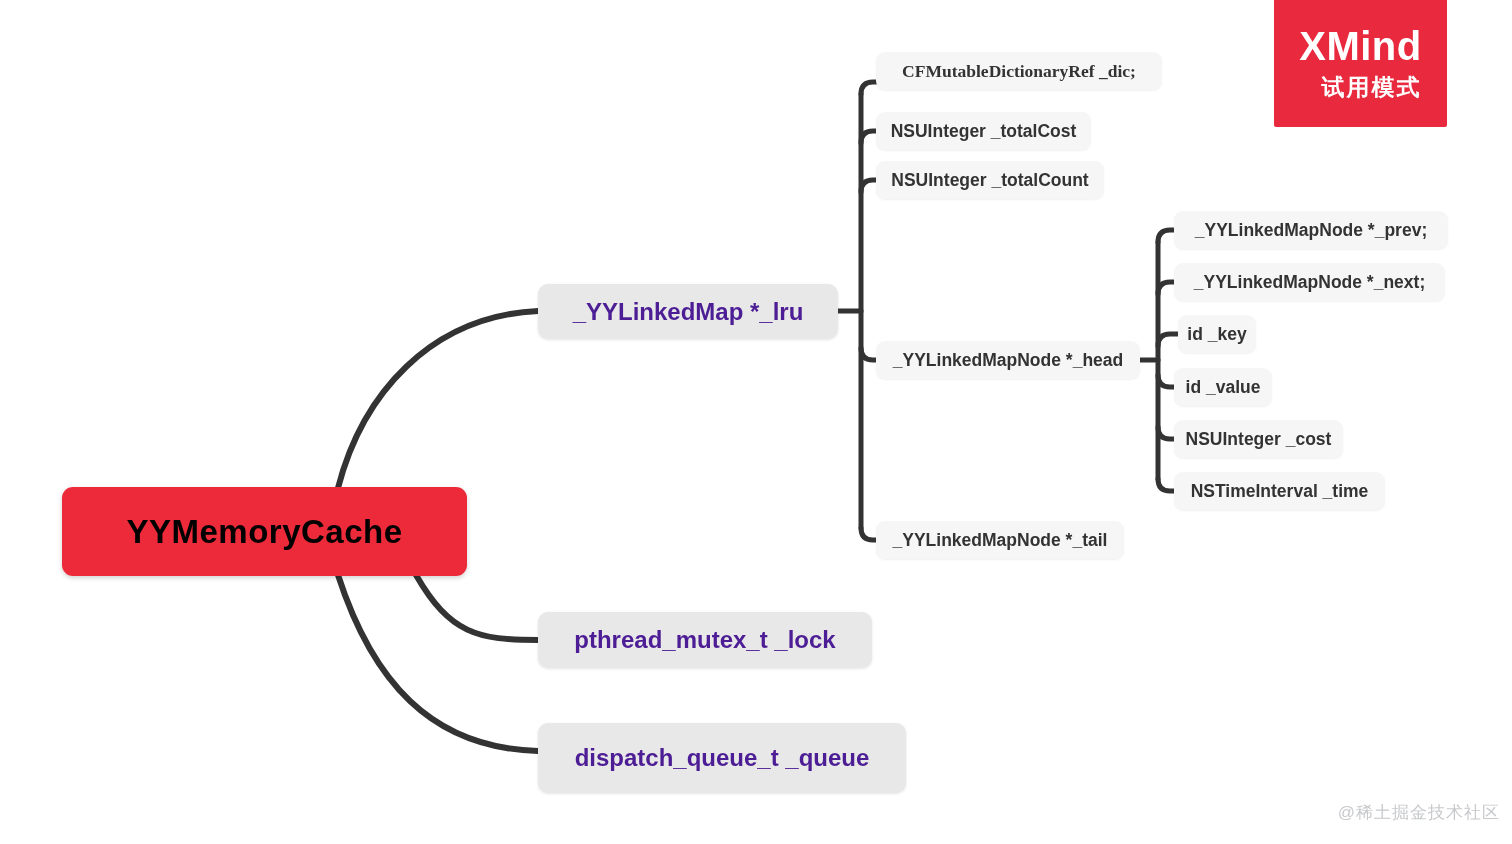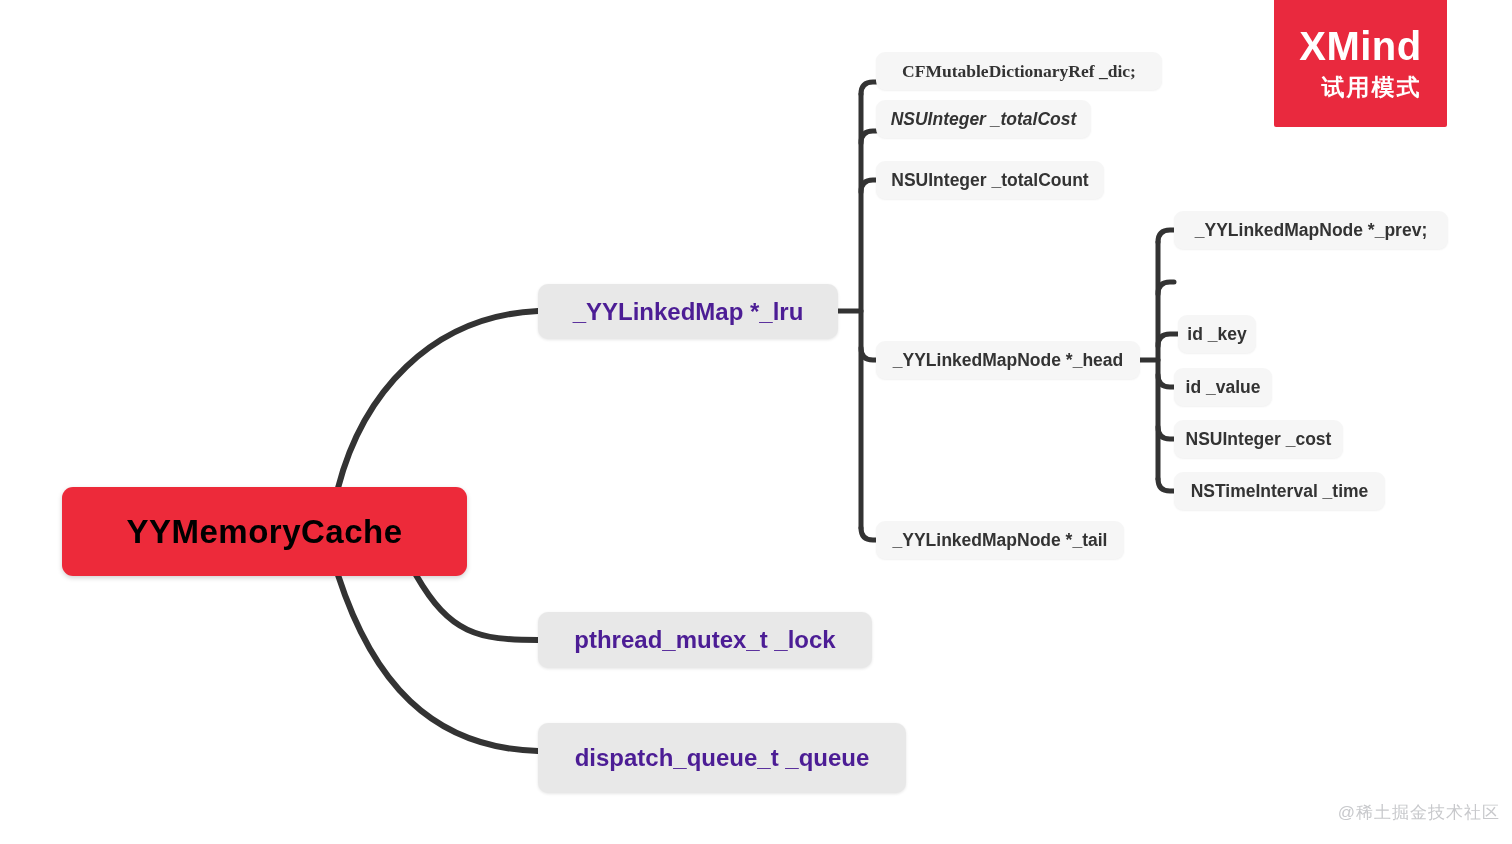--- a/index.html
+++ b/index.html
@@ -75,26 +75,27 @@
     </g>
   </svg>
 
   <div class="node root-node" style="left:62px; top:487px; width:405px; height:89px;">YYMemoryCache</div>
 
   <div class="node topic" style="left:538px; top:284px; width:300px; height:55px;">_YYLinkedMap *_lru</div>
   <div class="node topic" style="left:538px; top:612px; width:334px; height:56px;">pthread_mutex_t _lock</div>
   <div class="node topic" style="left:538px; top:723px; width:368px; height:70px;">dispatch_queue_t _queue</div>
 
   <div class="node subtopic" style="left:876px; top:52px; width:286px; height:38px;font-family:Liberation Serif, serif;">CFMutableDictionaryRef _dic;</div>
-  <div class="node subtopic" style="left:876px; top:100px; width:215px; height:38px;font-style:italic;">NSUInteger _totalCost</div>
+  <div class="node subtopic" style="left:876px; top:112px; width:215px; height:38px;">NSUInteger _totalCost</div>
   <div class="node subtopic" style="left:876px; top:161px; width:228px; height:38px;">NSUInteger _totalCount</div>
   <div class="node subtopic" style="left:876px; top:341px; width:264px; height:38px;">_YYLinkedMapNode *_head</div>
   <div class="node subtopic" style="left:876px; top:521px; width:248px; height:38px;">_YYLinkedMapNode *_tail</div>
 
   <div class="node subtopic" style="left:1174px; top:211px; width:274px; height:38px;">_YYLinkedMapNode *_prev;</div>
+  <div class="node subtopic" style="left:1174px; top:263px; width:271px; height:38px;">_YYLinkedMapNode *_next;</div>
   <div class="node subtopic" style="left:1178px; top:315px; width:78px; height:38px;text-align:center;">id _key</div>
   <div class="node subtopic" style="left:1174px; top:368px; width:98px; height:38px;">id _value</div>
   <div class="node subtopic" style="left:1174px; top:420px; width:169px; height:38px;">NSUInteger _cost</div>
   <div class="node subtopic" style="left:1174px; top:472px; width:211px; height:38px;">NSTimeInterval _time</div>
 
   <div class="trial-badge">
     <div class="badge-title">XMind</div>
     <div class="badge-subtitle">试用模式</div>
   </div>
 

